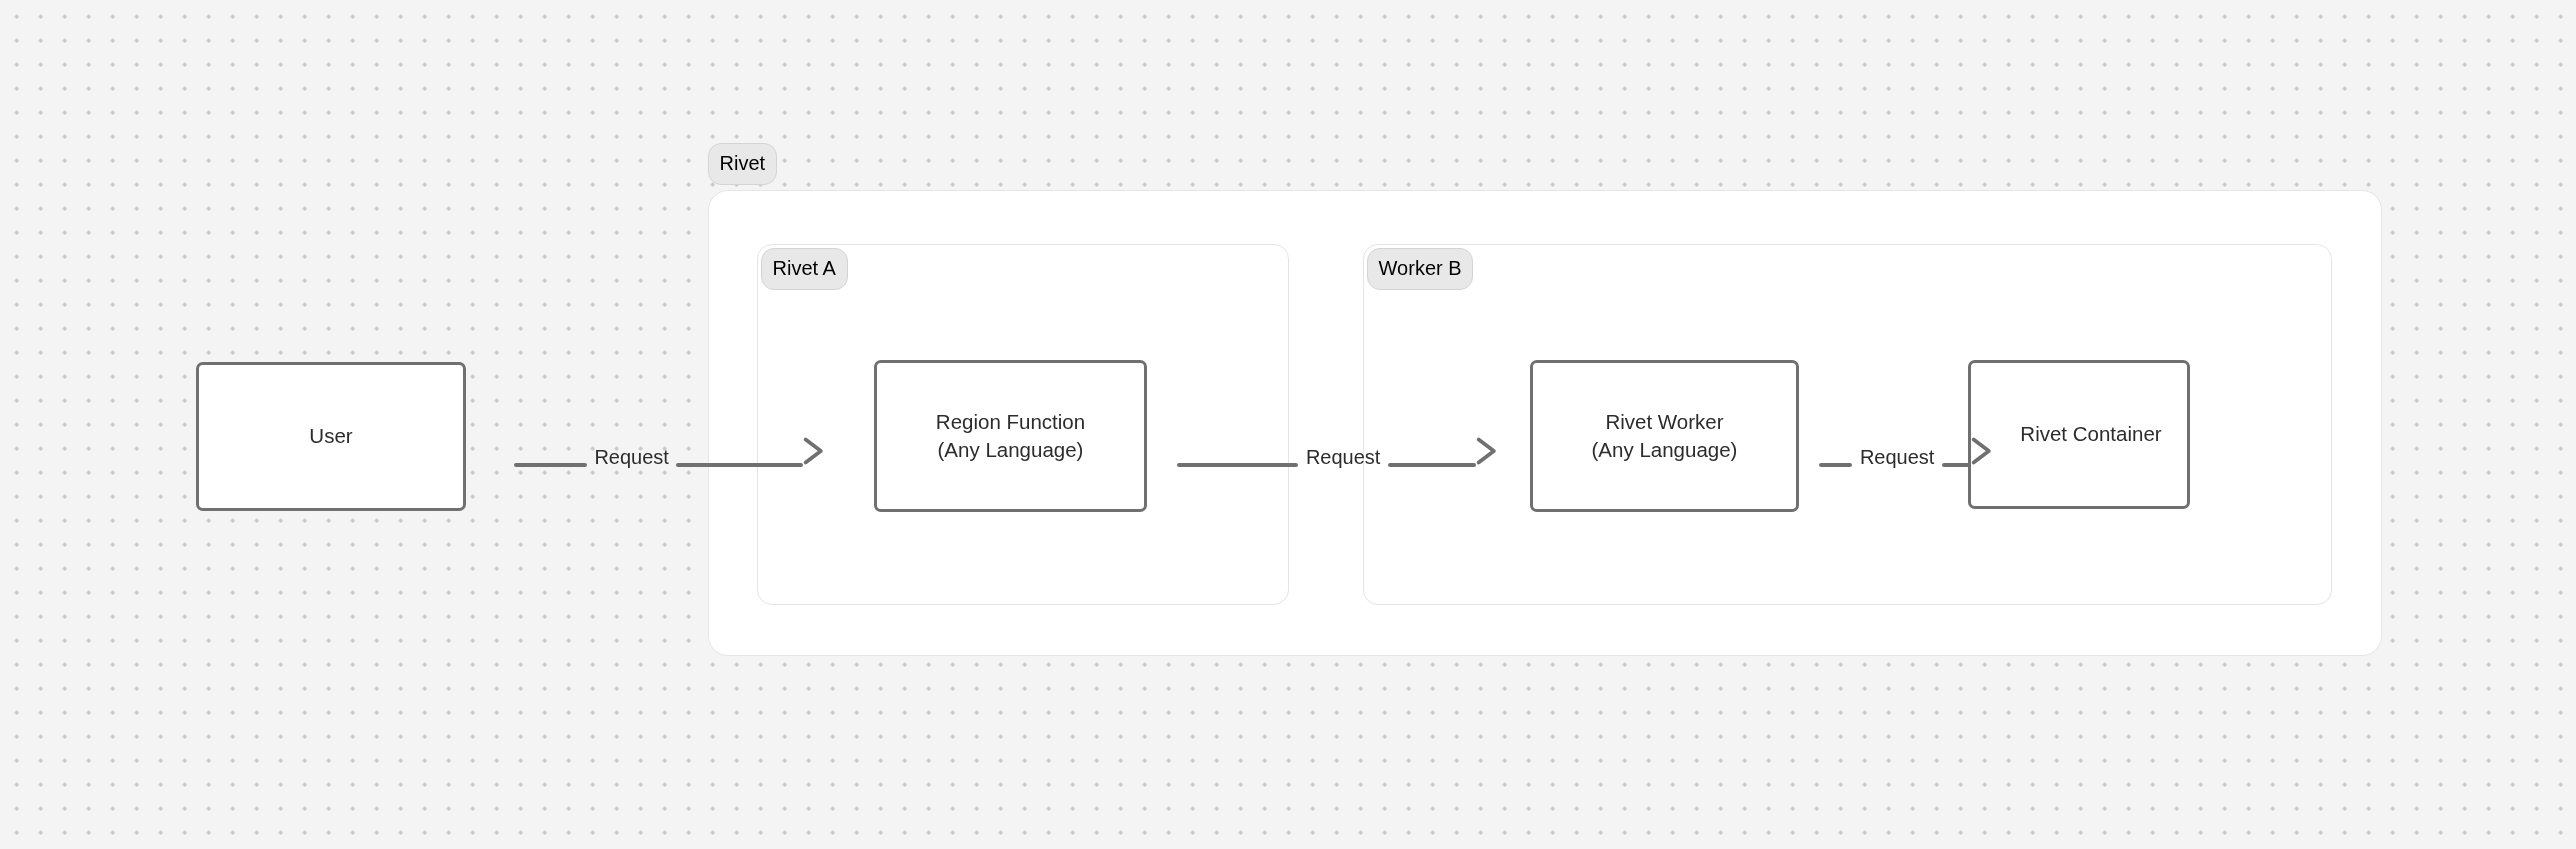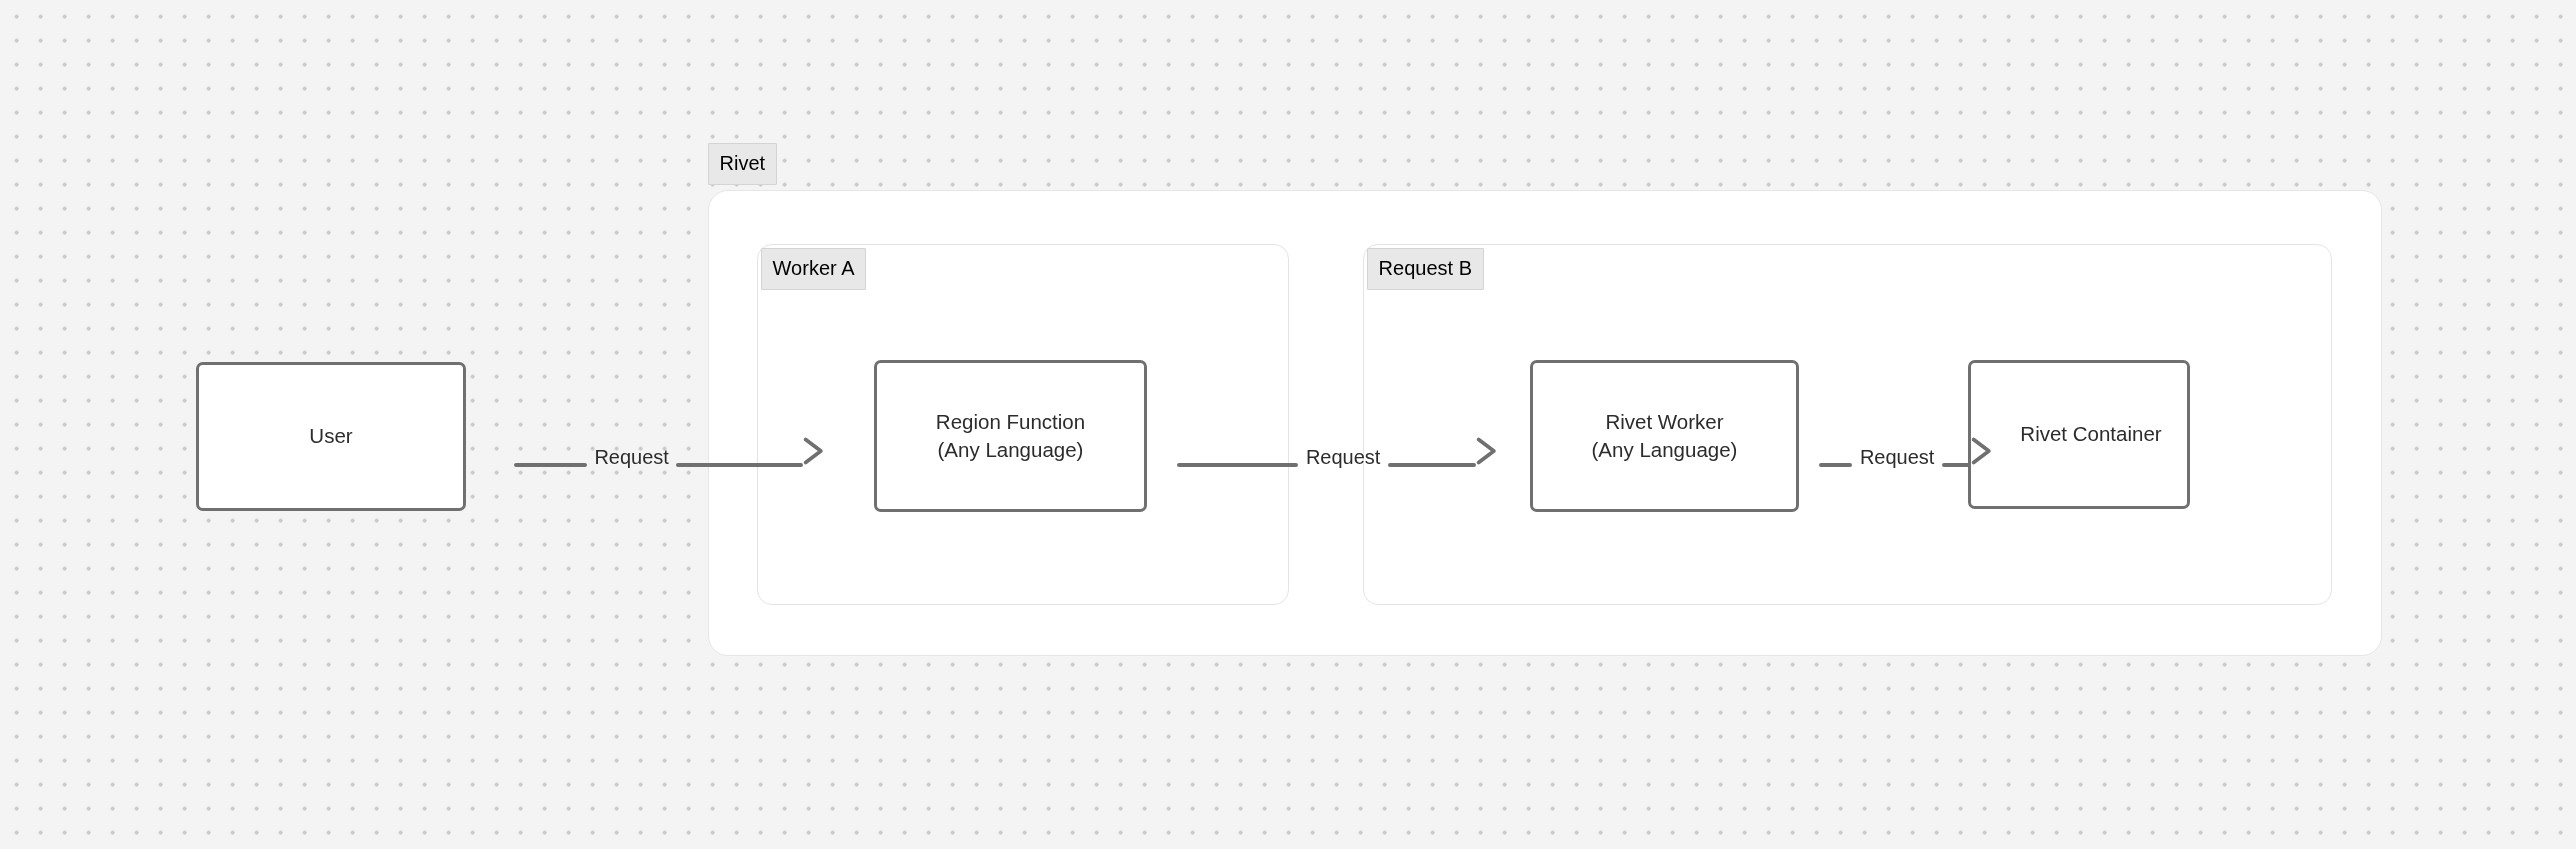--- a/index.html
+++ b/index.html
@@ -52,21 +52,21 @@
     top: 244px;
     width: 969px;
     height: 361px;
   }
 
   
   .badge {
     position: absolute;
     background: #e8e8e8;
     border: 1.5px solid #d4d4d4;
-    border-radius: 1px;
+    border-radius: 13px;
     color: #000000;
     font-size: 20px;
     line-height: 1;
     padding: 9px 10.6px 10.6px 10.6px;
     white-space: nowrap;
     box-sizing: border-box;
   }
   .badge.rivet-badge {
     left: 708px;
     top: 143px;
@@ -147,22 +147,22 @@
 <body>
 
 <div id="canvas">
 
   <div class="group outer"></div>
 
   <div class="group region region-a"></div>
   <div class="group region region-b"></div>
 
   <div class="badge rivet-badge">Rivet</div>
-  <div class="badge region-a-badge">Worker A</div>
-  <div class="badge region-b-badge">Request B</div>
+  <div class="badge region-a-badge">Rivet A</div>
+  <div class="badge region-b-badge">Worker B</div>
 
   <div class="node user">
     <span class="line1">User</span>
   </div>
 
   <div class="node rivet-function">
     <span class="line1">Region Function</span>
     <span class="line2">(Any Language)</span>
   </div>
 

